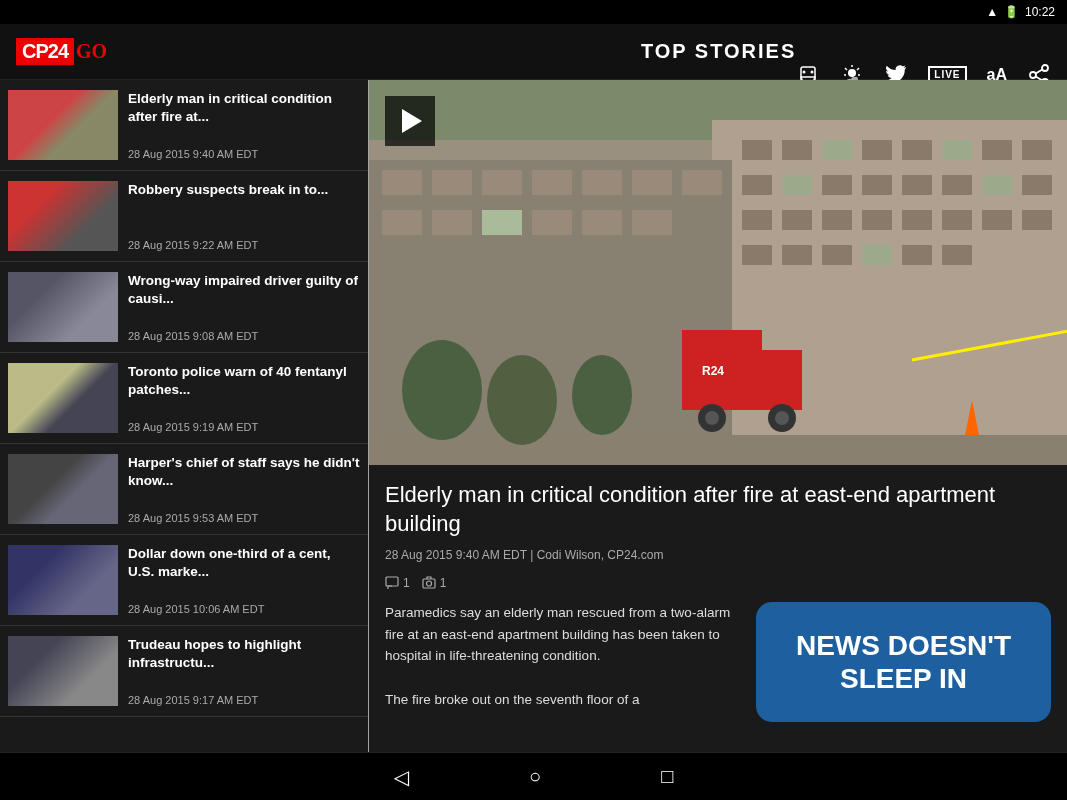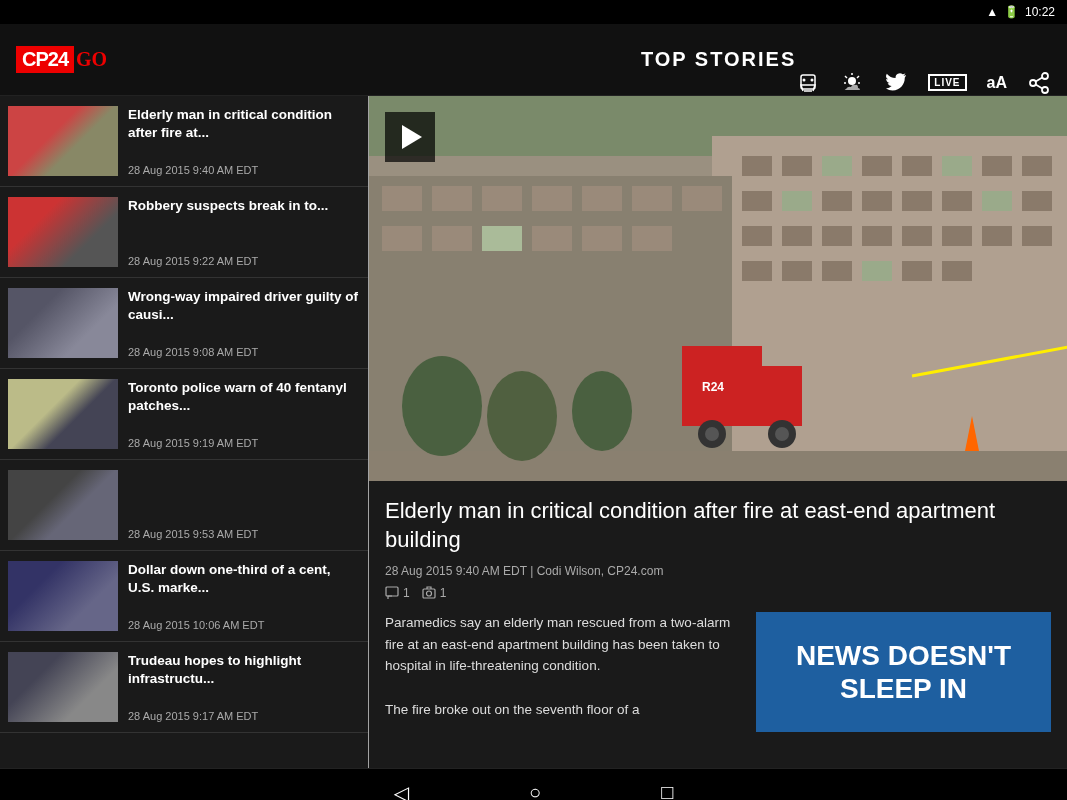--- a/index.html
+++ b/index.html
@@ -20,21 +20,21 @@
       align-items: center;
       justify-content: flex-end;
       padding: 0 12px;
       font-size: 12px;
       color: #fff;
       gap: 6px;
     }
 
     
     .top-nav {
-      height: 72px;
+      height: 56px;
       background: #111;
       display: flex;
       align-items: center;
       padding: 0 16px;
       border-bottom: 1px solid #222;
     }
     .logo {
       display: flex;
       align-items: center;
       gap: 2px;
@@ -182,21 +182,21 @@
     .article-title {
       font-size: 22px;
       font-weight: 400;
       color: #fff;
       line-height: 1.3;
       margin-bottom: 10px;
     }
     .article-meta {
       font-size: 12px;
       color: #aaa;
-      margin-bottom: 8px;
+      margin-bottom: 14px;
       display: flex;
       align-items: center;
       gap: 8px;
     }
     .article-stats {
       display: flex;
       align-items: center;
       gap: 12px;
       margin-bottom: 12px;
     }
@@ -222,20 +222,21 @@
     .ad-block {
       width: 295px;
       flex-shrink: 0;
       background: #1e5fa0;
       display: flex;
       align-items: center;
       justify-content: center;
       text-align: center;
       padding: 20px;
       min-height: 120px;
+      border-radius: 16px;
     }
     .ad-text {
       font-size: 28px;
       font-weight: 900;
       color: #fff;
       line-height: 1.2;
       text-transform: uppercase;
     }
 
     
@@ -372,20 +373,21 @@
       <div class="story-thumb thumb-police"></div>
       <div class="story-info">
         <div class="story-headline">Toronto police warn of 40 fentanyl patches...</div>
         <div class="story-time">28 Aug 2015 9:19 AM EDT</div>
       </div>
     </div>
 
     <div class="story-item">
       <div class="story-thumb thumb-harper"></div>
       <div class="story-info">
+        <div class="story-headline">Harper's chief of staff says he didn't know...</div>
         <div class="story-time">28 Aug 2015 9:53 AM EDT</div>
       </div>
     </div>
 
     <div class="story-item">
       <div class="story-thumb thumb-dollar"></div>
       <div class="story-info">
         <div class="story-headline">Dollar down one-third of a cent, U.S. marke...</div>
         <div class="story-time">28 Aug 2015 10:06 AM EDT</div>
       </div>

